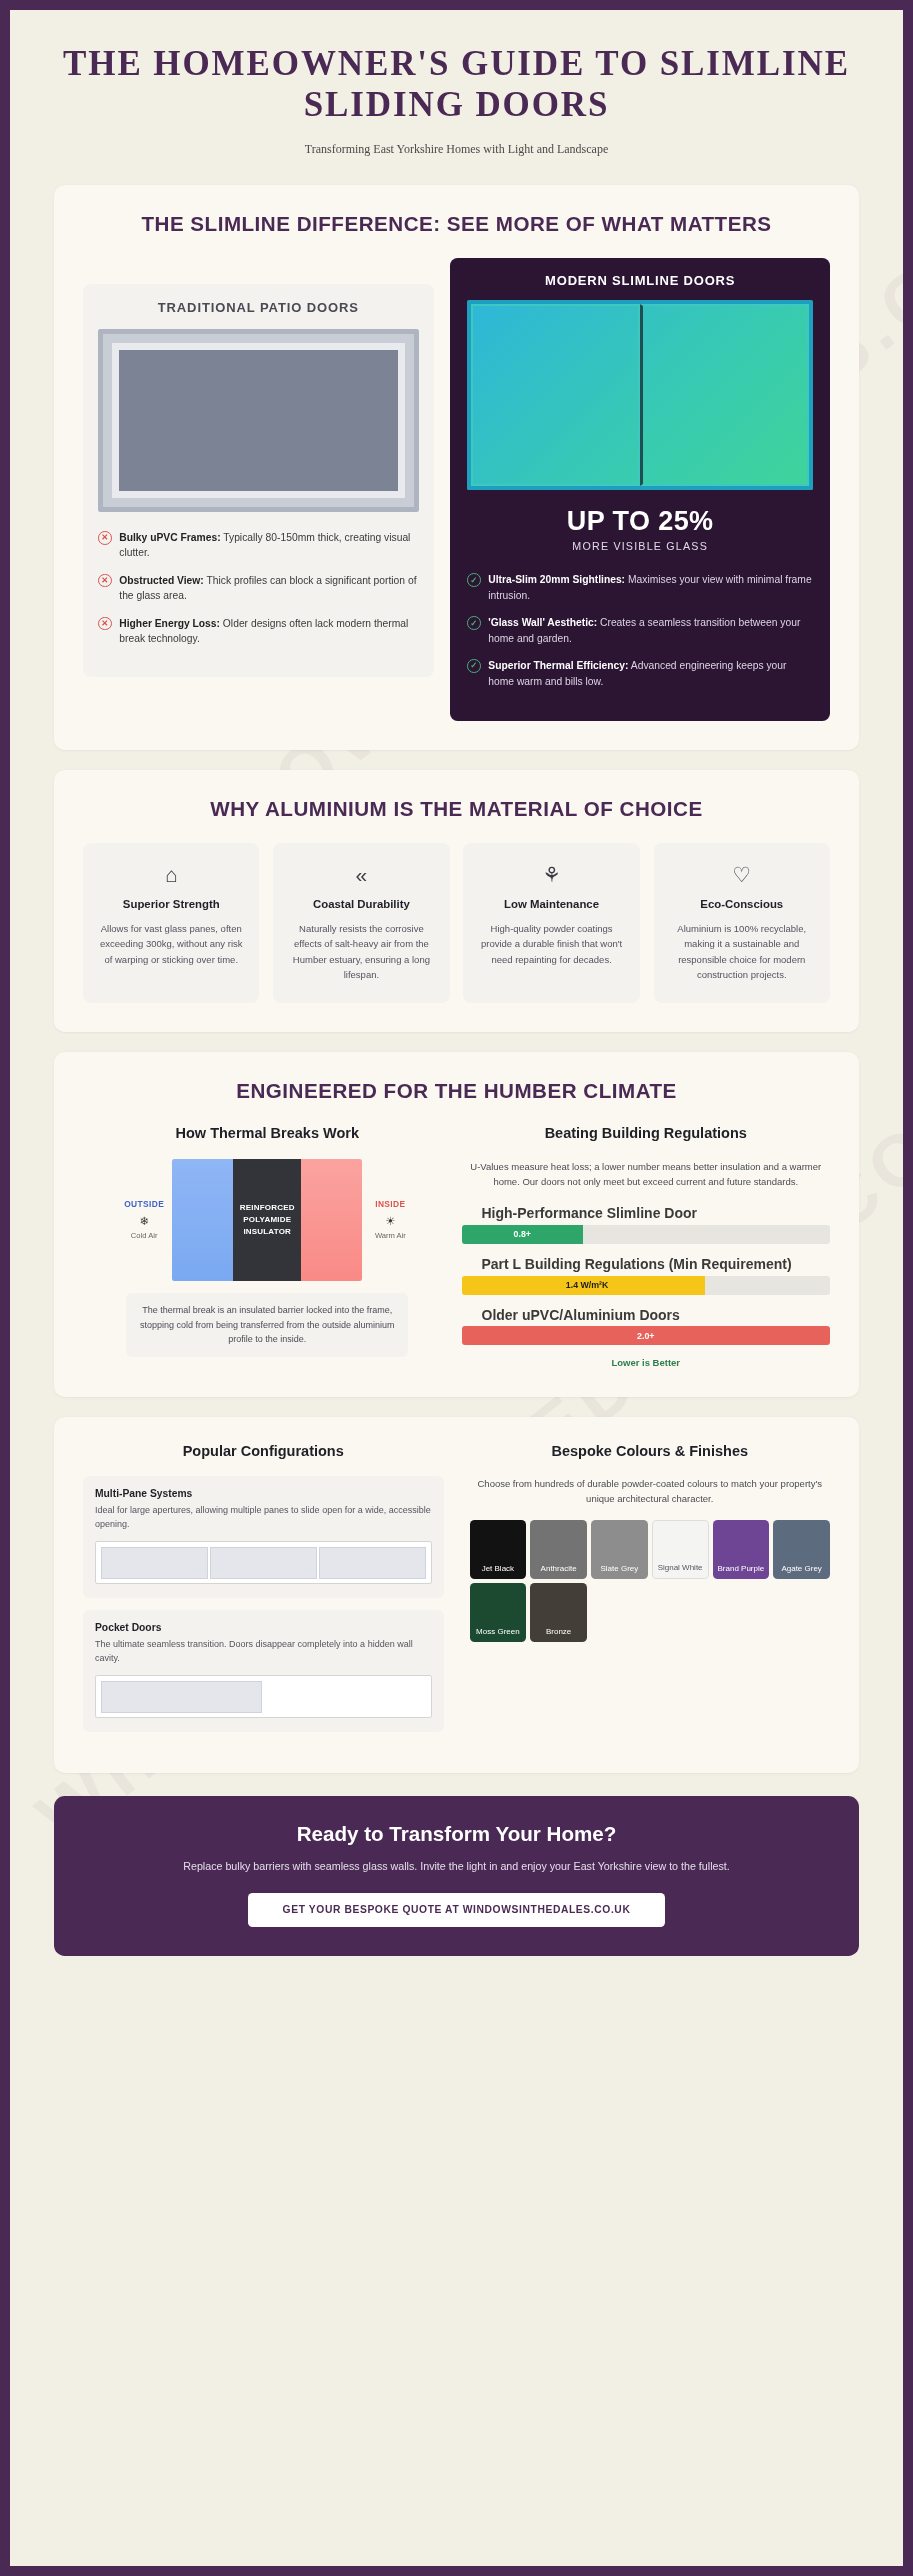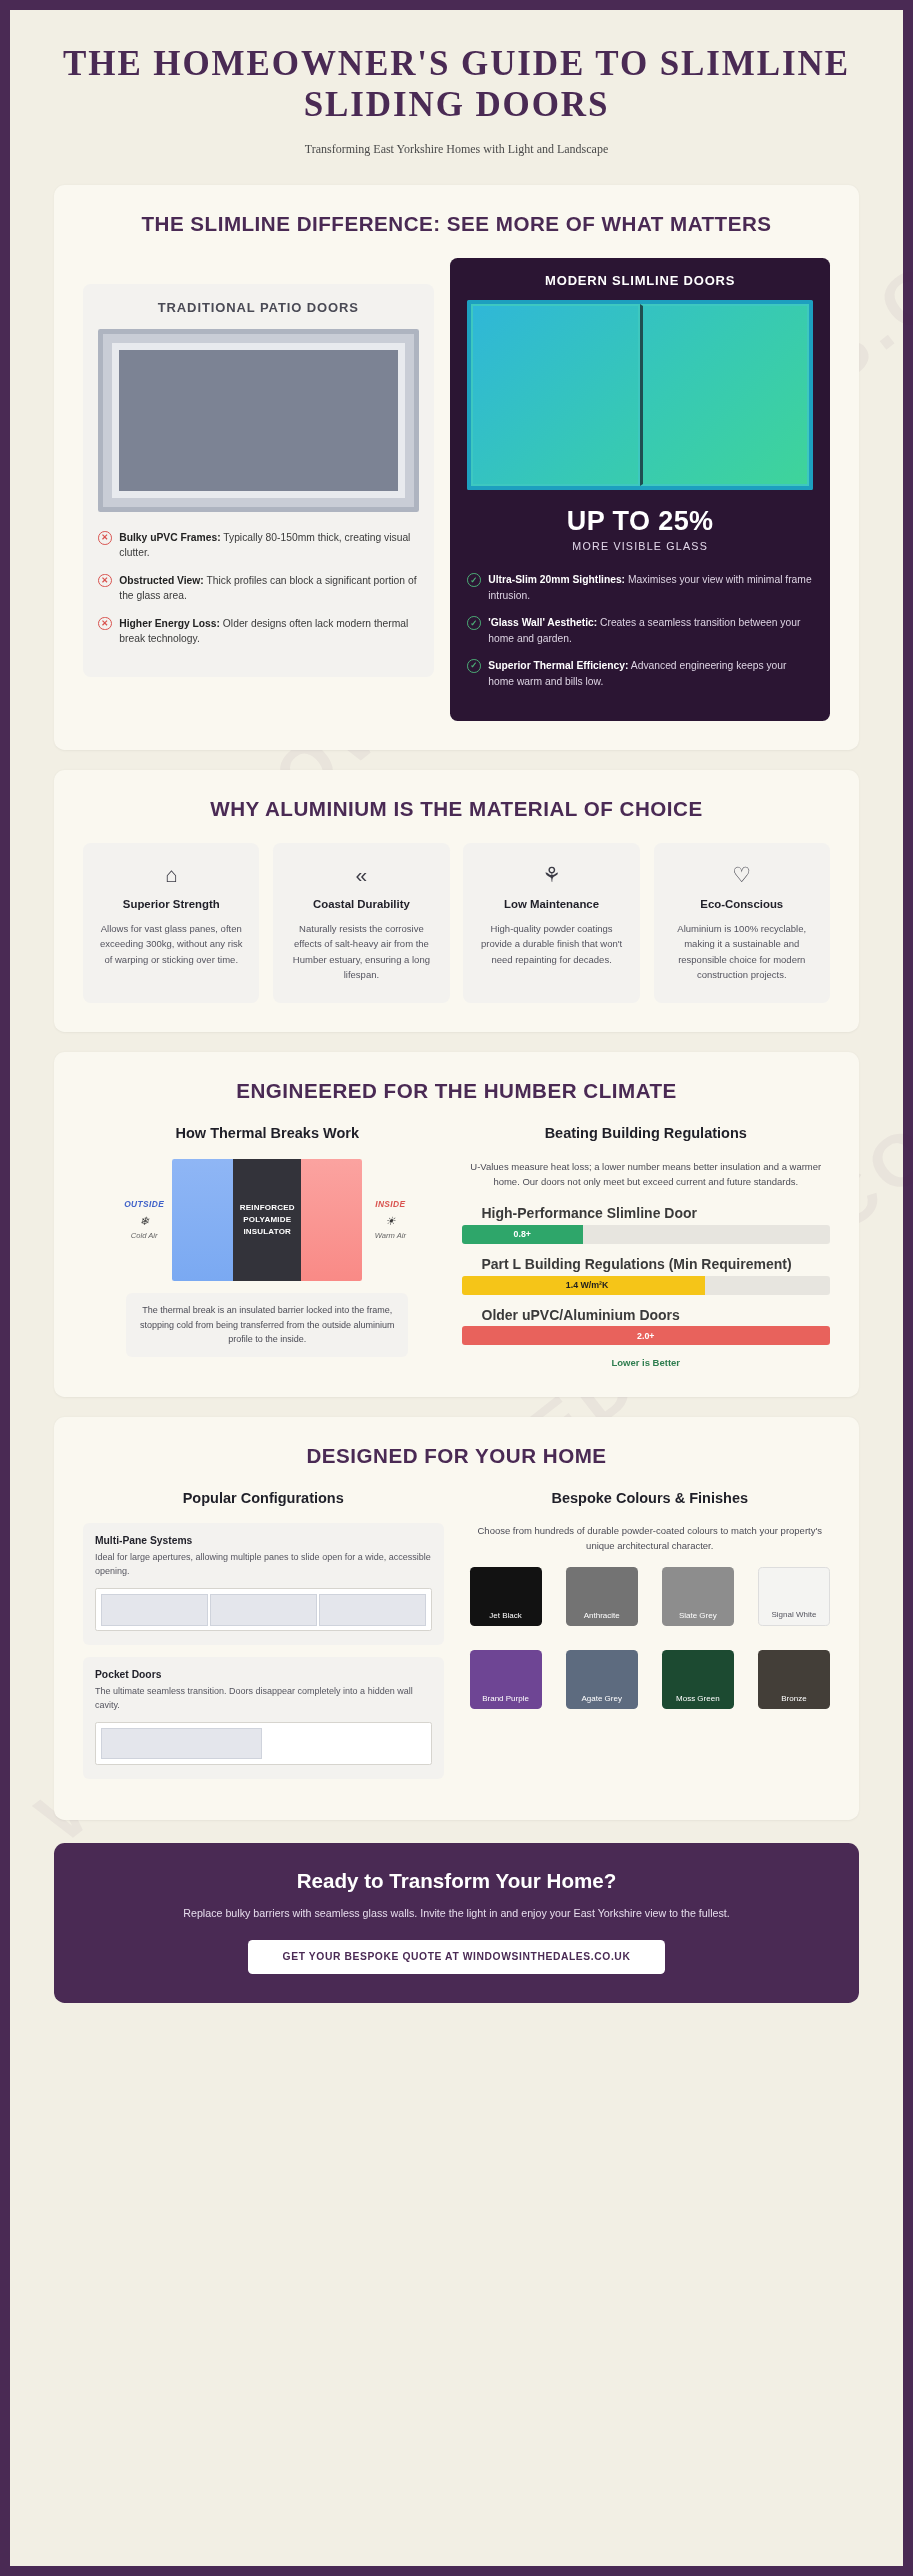--- a/index.html
+++ b/index.html
@@ -188,21 +188,21 @@
   
   .climate { display: flex; gap: 10px; }
   .climate-col { flex: 1; }
   .climate-col h3 {
     text-align: center;
     font-size: 14.5px;
     color: #1f1f28;
     margin-bottom: 18px;
   }
   .thermal-wrap { display: flex; align-items: center; justify-content: center; gap: 4.6px; }
-  .thermal-side { width: 47px; text-align: center; font-size: 8.4px; font-style: italic; }
+  .thermal-side { width: 47px; text-align: center; font-size: 8.4px; }
   .thermal-side .lbl { font-weight: bold; font-size: 8.4px; letter-spacing: 0.4px; }
   .thermal-side.out .lbl { color: #4163c9; }
   .thermal-side.in .lbl { color: #d9534f; }
   .thermal-side .sm { font-size: 7.6px; color: #666; margin-top: 3px; }
   .thermal-side .sym { font-size: 11.4px; display:block; margin-top:4.6px; }
   .thermal-bar { display: flex; width: 190px; height: 122px; border-radius: 2.3px; overflow: hidden; }
   .tb-cold { flex: 1.15; background: linear-gradient(180deg,#8fb6f5,#7aa9f2); }
   .tb-core {
     flex: 1.1; background: #33333a; color: #fff;
     display: flex; align-items: center; justify-content: center;
@@ -238,21 +238,21 @@
     border-radius: 6px;
     padding: 12px 12px 13.7px;
     margin-bottom: 12px;
   }
   .config h4 { font-size: 10.3px; color: #1f1f28; margin-bottom: 5.3px; }
   .config p { font-size: 9px; line-height: 1.55; color: #55555f; margin-bottom: 9px; }
   .panes { display: flex; gap: 2.3px; background: #fff; border: 1.5px solid #d6d4ce; border-radius: 2.3px; padding: 4.6px; height: 43px; }
   .pane-box { flex: 1; background: #e4e6ec; border: 0.8px solid #cfd3dc; }
   .pane-box.empty { background: #fff; border-color: transparent; }
   .swatch-intro { font-size: 9.5px; line-height: 1.6; color: #4b4b55; text-align: center; margin-bottom: 13.7px; }
-  .swatches { display: grid; grid-template-columns: repeat(4,1fr); gap: 24px; }
+  .swatches { display: grid; grid-template-columns: repeat(6,1fr); gap: 4px; }
   .swatch {
     height: 59px; border-radius: 4.6px; position: relative;
     display: flex; align-items: flex-end; justify-content: center;
     padding-bottom: 6px; font-size: 8px; color: #fff;
   }
   .swatch.light-txt { color: #55555f; }
 
   
   .cta {
     margin: 23px 44px 0;
@@ -421,21 +421,20 @@
               <div class="bar-fill" id="bar2" style="width: 100%; background: rgb(232, 98, 92); color: rgb(255, 255, 255);">2.0+</div>
             </div>
           </div>
           <div class="lower-better">Lower is Better</div>
         </div>
 
       </div>
     </div>
 
     <div class="card">
-      <h2>DESIGNED FOR YOUR HOME</h2>
       <div class="home-grid">
 
         <div class="home-col">
           <h3>Popular Configurations</h3>
 
           <div class="config">
             <h4>Multi-Pane Systems</h4>
             <p>Ideal for large apertures, allowing multiple panes to slide open for a wide, accessible opening.</p>
             <div class="panes">
               <div class="pane-box"></div>

